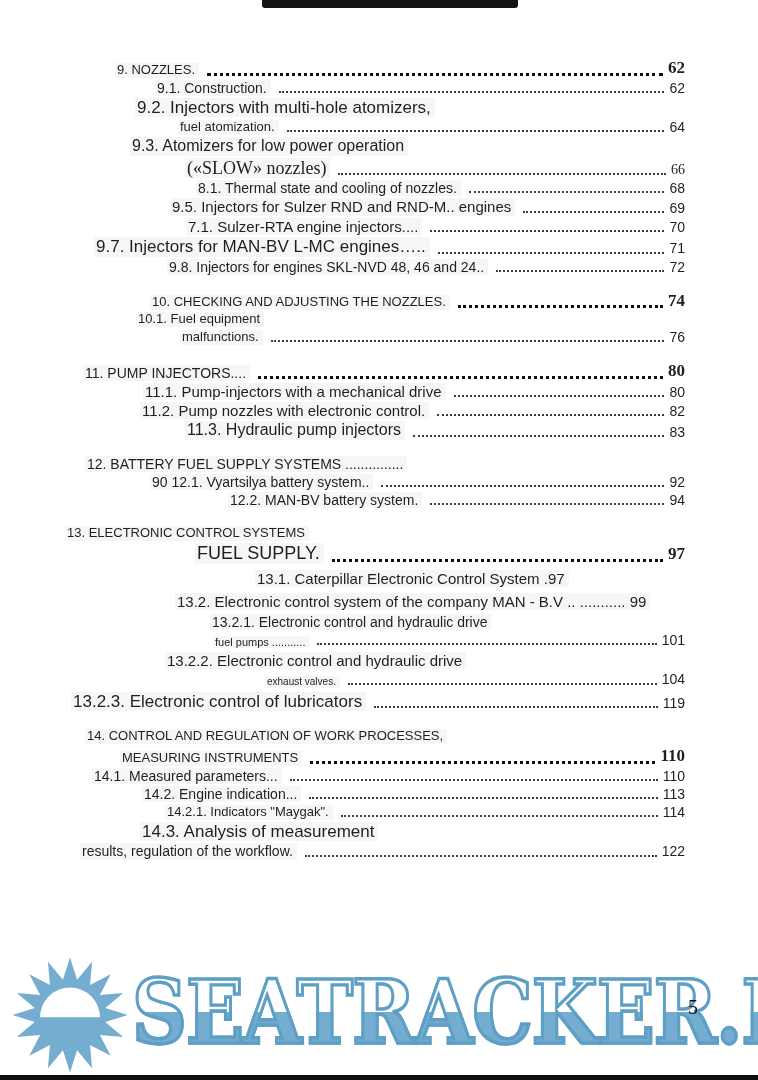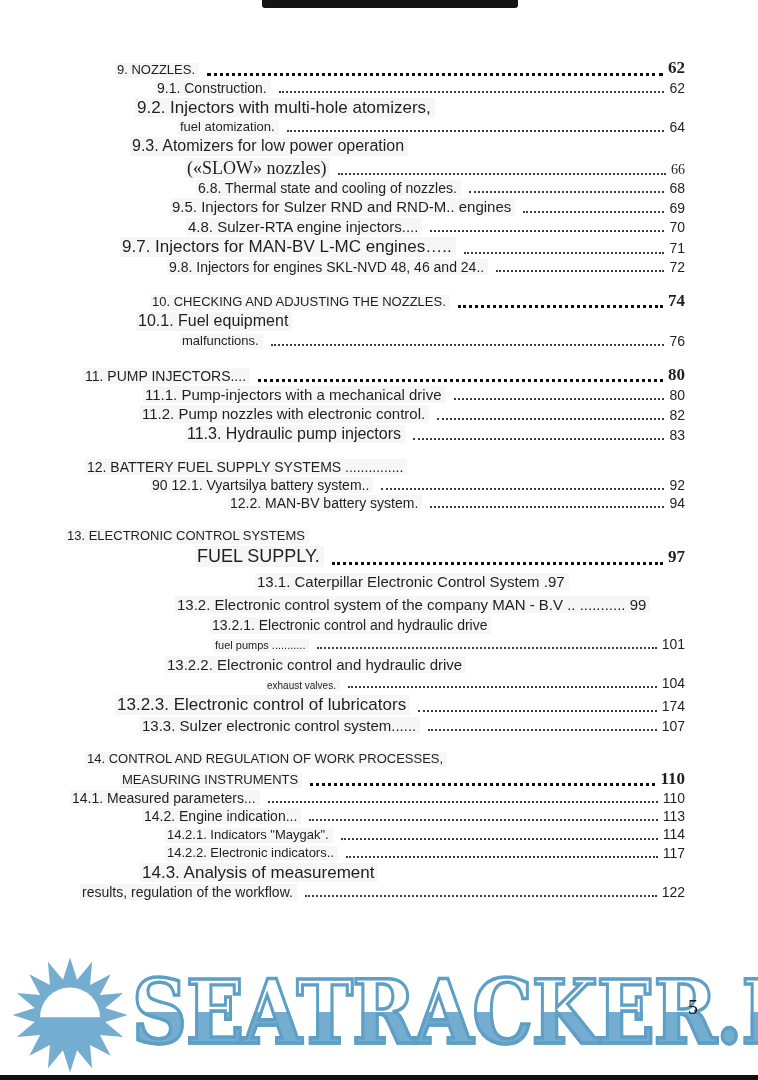--- a/index.html
+++ b/index.html
@@ -19,21 +19,21 @@
   .toc{position:absolute;top:58px;left:0;width:758px;}
   .r{display:flex;align-items:flex-end;margin-right:73px;margin-bottom:2px;line-height:1.15;}
   .lbl{white-space:nowrap;background:#f6f6f6;padding:0 4px 0 2px;}
   .dots{flex:1;border-bottom:2px dotted #3c3c3c;margin:0 5px 3px 8px;min-width:30px;}
   .pg{font-size:14px;padding-bottom:0;}
   .bl .dots{border-bottom:3px dotted #0e0e0e;margin-bottom:2px;}
   .bl .pg{font-weight:bold;font-family:"Liberation Serif","DejaVu Serif",serif;font-size:17px;}
   .serif{font-family:Liberation Serif, serif;}
   .fs10{font-size:10px}.fs11{font-size:11px}.fs13{font-size:13px}
   .fs14{font-size:14px}.fs15{font-size:15px}.fs16{font-size:16px}.fs17{font-size:17px}
-  .fs18{font-size:18px}.fs19{font-size:16px}
+  .fs18{font-size:18px}.fs19{font-size:13px}
   .gap{margin-top:16px;}
   .gap2{margin-top:18px;}
   .mt4{margin-top:4px;} .mt6{margin-top:6px;}
 
   .watermark{
     position:absolute;left:10px;bottom:6px;width:740px;height:122px;
     display:flex;align-items:center;
   }
   .sun{width:120px;height:120px;flex:0 0 auto;margin-top:4px;}
   .wm-text{
@@ -84,35 +84,35 @@
   </div>
   <div class="r fs16" style="margin-left:130px">
     <span class="lbl">9.3. Atomizers for low power operation</span>
   </div>
   <div class="r fs18 serif" style="margin-left:185px">
     <span class="lbl">(«SLOW» nozzles)</span>
     <span class="dots"></span>
     <span class="pg">66</span>
   </div>
   <div class="r fs14" style="margin-left:196px">
-    <span class="lbl">6.8. Thermal state and cooling of nozzles.</span>
+    <span class="lbl">8.1. Thermal state and cooling of nozzles.</span>
     <span class="dots"></span>
     <span class="pg">68</span>
   </div>
   <div class="r fs15" style="margin-left:170px">
     <span class="lbl">9.5. Injectors for Sulzer RND and RND-M.. engines</span>
     <span class="dots"></span>
     <span class="pg">69</span>
   </div>
   <div class="r fs15" style="margin-left:186px">
-    <span class="lbl">4.8. Sulzer-RTA engine injectors....</span>
+    <span class="lbl">7.1. Sulzer-RTA engine injectors....</span>
     <span class="dots"></span>
     <span class="pg">70</span>
   </div>
-  <div class="r fs17" style="margin-left:120px">
+  <div class="r fs17" style="margin-left:94px">
     <span class="lbl">9.7. Injectors for MAN-BV L-MC engines…..</span>
     <span class="dots"></span>
     <span class="pg">71</span>
   </div>
   <div class="r fs14" style="margin-left:167px">
     <span class="lbl">9.8. Injectors for engines SKL-NVD 48, 46 and 24..</span>
     <span class="dots"></span>
     <span class="pg">72</span>
   </div>
 
@@ -188,58 +188,48 @@
     <span class="pg">101</span>
   </div>
   <div class="r fs15 mt4" style="margin-left:165px">
     <span class="lbl">13.2.2. Electronic control and hydraulic drive</span>
   </div>
   <div class="r fs10" style="margin-left:265px">
     <span class="lbl">exhaust valves.</span>
     <span class="dots"></span>
     <span class="pg">104</span>
   </div>
-  <div class="r fs17 mt4" style="margin-left:115px">
+  <div class="r fs17 mt4" style="margin-left:71px">
     <span class="lbl">13.2.3. Electronic control of lubricators</span>
     <span class="dots"></span>
-    <span class="pg">174</span>
-  </div>
-  <div class="r fs15" style="margin-left:140px">
-    <span class="lbl">13.3. Sulzer electronic control system......</span>
-    <span class="dots"></span>
-    <span class="pg">107</span>
+    <span class="pg">119</span>
   </div>
 
   <div class="r fs13 gap2" style="margin-left:85px">
     <span class="lbl">14. CONTROL AND REGULATION OF WORK PROCESSES,</span>
   </div>
   <div class="r fs13 bl" style="margin-left:120px">
     <span class="lbl">MEASURING INSTRUMENTS</span>
     <span class="dots"></span>
     <span class="pg">110</span>
   </div>
-  <div class="r fs14" style="margin-left:70px">
+  <div class="r fs14" style="margin-left:92px">
     <span class="lbl">14.1. Measured parameters...</span>
     <span class="dots"></span>
     <span class="pg">110</span>
   </div>
   <div class="r fs14" style="margin-left:142px">
     <span class="lbl">14.2. Engine indication...</span>
     <span class="dots"></span>
     <span class="pg">113</span>
   </div>
   <div class="r fs13" style="margin-left:165px">
     <span class="lbl">14.2.1. Indicators "Maygak".</span>
     <span class="dots"></span>
     <span class="pg">114</span>
-  </div>
-  <div class="r fs13" style="margin-left:165px">
-    <span class="lbl">14.2.2. Electronic indicators..</span>
-    <span class="dots"></span>
-    <span class="pg">117</span>
   </div>
   <div class="r fs17" style="margin-left:140px">
     <span class="lbl">14.3. Analysis of measurement</span>
   </div>
   <div class="r fs14" style="margin-left:80px">
     <span class="lbl">results, regulation of the workflow.</span>
     <span class="dots"></span>
     <span class="pg">122</span>
   </div>
 

